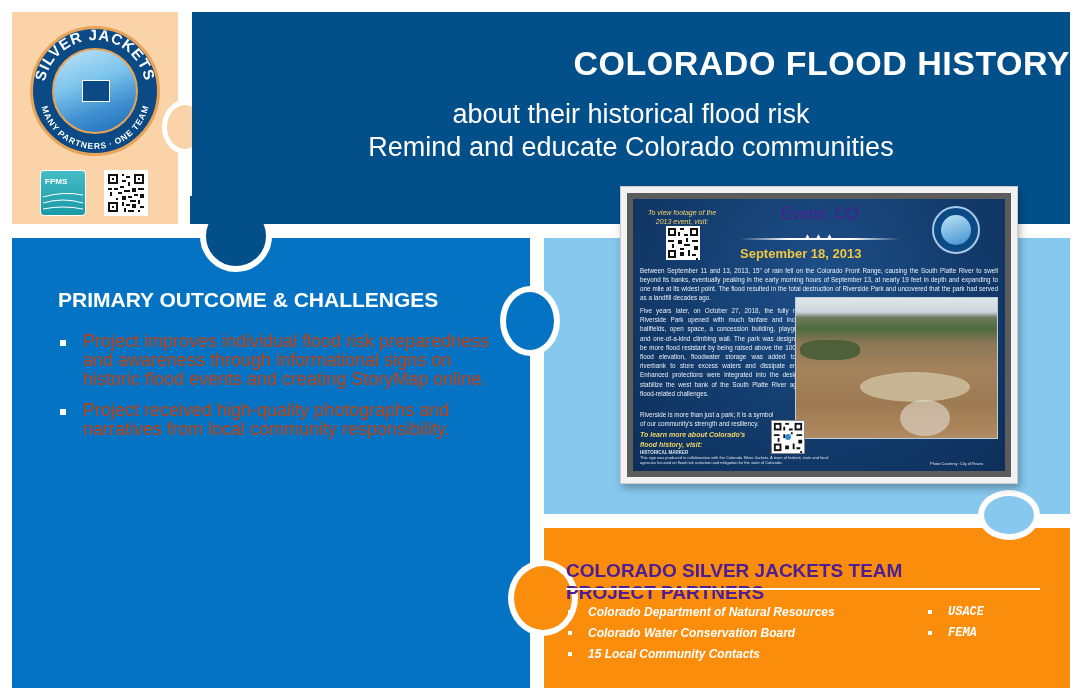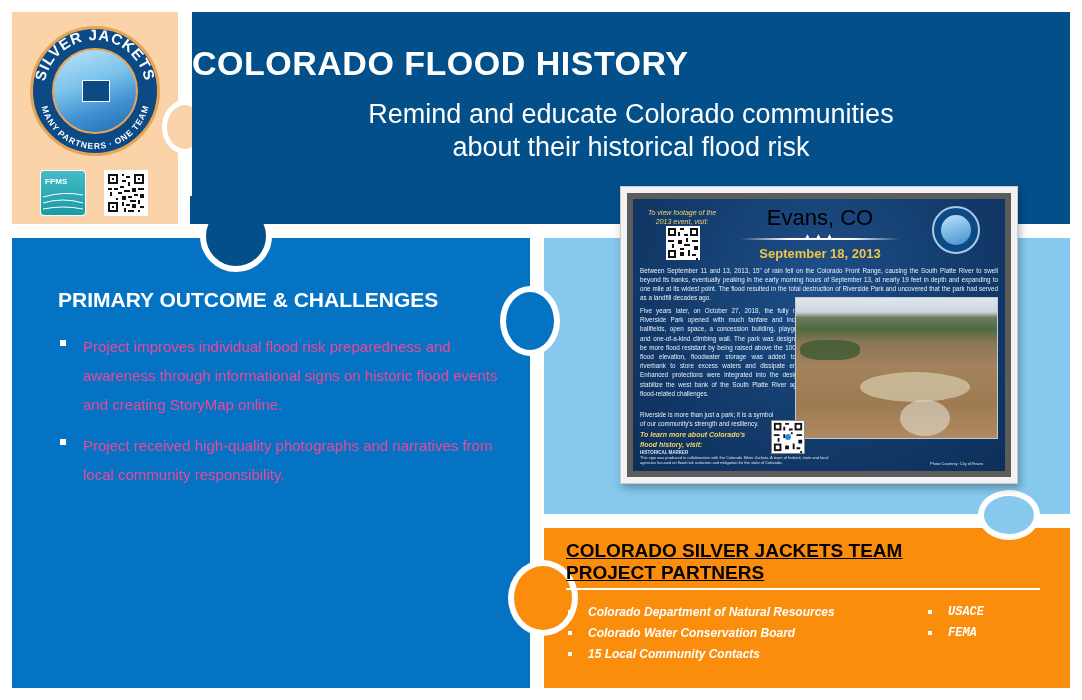--- a/index.html
+++ b/index.html
@@ -27,57 +27,57 @@
   .logo { left: 30px; top: 26px; width: 130px; height: 130px; border-radius: 50%; background: #0b4a85; border: 3px solid #e8a357; }
   .logo-inner { left: 52px; top: 48px; width: 86px; height: 86px; border-radius: 50%; background: linear-gradient(160deg,#bfe4f7 0%,#7bc3ec 40%,#3f8fd0 70%,#1d6cb6 100%); border: 2px solid #e8a357; }
   .logo-square { left: 82px; top: 80px; width: 28px; height: 22px; background: #0b4a85; border: 1px solid #fff; }
   .logo-text-top { left: 30px; top: 26px; width: 130px; height: 130px; }
 
   .fpms { left: 40px; top: 170px; width: 46px; height: 46px; background: linear-gradient(#45bcc6,#1a9aa6); border-radius: 4px; border: 1px solid #fff; }
   .fpms span { position: absolute; left: 4px; top: 6px; color: #fff; font-size: 8px; font-weight: bold; }
   .qr-main { left: 104px; top: 170px; width: 44px; height: 46px; background: #fff; border: 2px solid #fff; }
 
   
-  .title { left: 192px; top: 44px; width: 878px; text-align: left; color: #fff; font-weight: bold; font-size: 34px; letter-spacing: 0.5px; }
+  .title { left: 192px; top: 44px; width: 878px; text-align: right; color: #fff; font-weight: bold; font-size: 34px; letter-spacing: 0.5px; }
   .subtitle { left: 192px; top: 98px; width: 878px; text-align: center; color: #fff; font-size: 27px; line-height: 33px; }
 
   
   .sign-frame { left: 620px; top: 186px; width: 398px; height: 298px; background: #f2f2f2; border: 1px solid #ccc; box-shadow: 2px 4px 8px rgba(0,0,0,0.3); }
   .sign-border { left: 627px; top: 193px; width: 384px; height: 284px; background: #5c5c5c; }
   .sign { left: 633px; top: 199px; width: 372px; height: 272px; background: radial-gradient(ellipse at 50% 30%, #1e4f88 0%, #123a6a 60%, #0d2f5a 100%); overflow: hidden; }
   .sign-footage { left: 640px; top: 208px; width: 84px; text-align: center; color: #f1d36b; font-style: italic; font-size: 7px; line-height: 9px; }
   .sign-qr1 { left: 666px; top: 226px; width: 34px; height: 34px; background: #fff; }
-  .sign-city { left: 740px; top: 205px; width: 160px; text-align: center; color: #000000; font-size: 22px; }
+  .sign-city { left: 740px; top: 205px; width: 160px; text-align: center; color: #4c1d95; font-size: 16px; }
   .sign-rule { left: 740px; top: 238px; width: 160px; height: 2px; background: linear-gradient(90deg, transparent, #fff 30%, #fff 70%, transparent); }
   .sign-tri { left: 740px; top: 232px; width: 160px; text-align: center; color: #fff; font-size: 8px; letter-spacing: 3px; }
-  .sign-date { left: 740px; top: 246px; width: 160px; text-align: center; color: #f1c742; font-weight: bold; font-size: 13px; }
+  .sign-date { left: 740px; top: 246px; width: 160px; text-align: left; color: #f1c742; font-weight: bold; font-size: 13px; }
   .sign-logo { left: 932px; top: 206px; width: 48px; height: 48px; border-radius: 50%; background: #0b4a85; border: 2px solid #a9c9e8; }
   .sign-logo-in { left: 941px; top: 215px; width: 30px; height: 30px; border-radius: 50%; background: linear-gradient(160deg,#bfe4f7,#3f8fd0); }
   .sign-p1 { left: 640px; top: 266px; width: 358px; color: #e8eef6; font-size: 6.3px; line-height: 9px; text-align: justify; }
   .sign-p2 { left: 640px; top: 306px; width: 170px; color: #e8eef6; font-size: 6.3px; line-height: 9.2px; text-align: justify; }
   .sign-p3 { left: 640px; top: 410px; width: 138px; color: #e8eef6; font-size: 6.3px; line-height: 9px; }
   .sign-learn { left: 640px; top: 430px; width: 120px; color: #f1d36b; font-style: italic; font-weight: bold; font-size: 7px; line-height: 9.5px; }
   .sign-qr2 { left: 771px; top: 420px; width: 34px; height: 34px; background: #fff; border: 1px solid #888; }
   .sign-hm { left: 640px; top: 450px; width: 200px; color: #d9e2ec; font-size: 4px; line-height: 5px; }
   .sign-hm b { font-size: 4.5px; }
   .sign-credit { left: 930px; top: 461px; width: 70px; color: #d9e2ec; font-size: 4px; }
   .sign-photo { left: 795px; top: 297px; width: 203px; height: 142px; border: 1px solid #bcd; background:
       linear-gradient(180deg, #dfe6ea 0%, #cdd6dd 10%, #6f7a5e 14%, #4e6a3f 22%, #8b7656 32%, #a4835c 50%, #9d7a52 75%, #b08a60 100%); overflow: hidden; }
   .photo-island { left: 860px; top: 372px; width: 110px; height: 30px; border-radius: 50%; background: rgba(220,210,180,0.65); }
   .photo-spray { left: 900px; top: 400px; width: 50px; height: 36px; border-radius: 50%; background: rgba(235,230,220,0.55); }
   .photo-trees { left: 800px; top: 340px; width: 60px; height: 20px; border-radius: 40%; background: rgba(60,90,50,0.8); }
 
   
   .po-title { left: 58px; top: 288px; color: #fff; font-weight: bold; font-size: 21px; }
   .po-list { left: 58px; top: 332px; width: 440px; list-style: none; }
-  .po-list li { position: relative; padding-left: 25px; color: #ec4899; font-size: 15px; line-height: 29px; margin-bottom: 12px; }
+  .po-list li { position: relative; padding-left: 25px; color: #c2410c; font-size: 18px; line-height: 19px; margin-bottom: 12px; }
   .po-list li::before { content: ""; position: absolute; left: 2px; top: 8px; width: 6px; height: 6px; background: #fff; }
 
   
-  .pp-title { left: 566px; top: 540px; color: #000000; font-weight: bold; font-size: 19px; line-height: 22px; text-decoration: underline; }
+  .pp-title { left: 566px; top: 560px; color: #4c1d95; font-weight: bold; font-size: 19px; line-height: 22px; }
   .pp-rule { left: 566px; top: 588px; width: 474px; height: 2px; background: #fff; }
   .pp-col1 { left: 566px; top: 602px; width: 320px; list-style: none; }
   .pp-col2 { left: 926px; top: 602px; width: 120px; list-style: none; font-family: Liberation Mono, monospace; }
   .pp-col1 li, .pp-col2 li { position: relative; padding-left: 22px; color: #fff; font-weight: bold; font-style: italic; font-size: 12px; line-height: 21px; }
   .pp-col1 li::before, .pp-col2 li::before { content: ""; position: absolute; left: 2px; top: 8px; width: 4px; height: 4px; background: #fff; }
 
   svg { display: block; }
 </style>
 </head>
 <body>
@@ -132,22 +132,22 @@
       <rect x="16" y="3" width="1" height="1" fill="#111"></rect>
     <rect x="1" y="15" width="5" height="5" fill="#111"></rect>
       <rect x="2" y="16" width="3" height="3" fill="#fff"></rect>
       <rect x="3" y="17" width="1" height="1" fill="#111"></rect>
     <path fill="#111" d="M8 1h1v1H8zM10 2h2v1h-2zM8 4h2v1H8zM11 5h1v2h-1zM7 7h2v1H7zM1 8h2v1H1zM4 8h2v1H4zM9 9h3v1H9zM13 8h2v2h-2zM16 8h3v1h-3zM2 10h1v2H2zM6 10h2v1H6zM14 11h2v1h-2zM17 11h2v2h-2zM8 12h2v2H8zM11 12h2v1h-2zM5 13h1v1H5zM12 14h3v1h-3zM16 14h1v2h-1zM8 15h1v2H8zM10 16h2v1h-2zM13 16h2v2h-2zM17 17h2v1h-2zM9 18h1v2H9zM11 19h3v1h-3zM16 19h1v1h-1z"></path>
   </svg>
 </div>
 
 <div class="abs title">COLORADO FLOOD HISTORY</div>
 <div class="abs subtitle">
+  <div>about their historical flood risk</div>
   <div>Remind and educate Colorado communities</div>
-  <div>about their historical flood risk</div>
 </div>
 
 <div class="abs sign-frame"></div>
 <div class="abs sign-border"></div>
 <div class="abs sign"></div>
 <div class="abs sign-footage">To view footage of the 2013 event, visit:</div>
 <div class="abs sign-qr1">
   <svg width="34" height="34" viewBox="0 0 17 17">
     <rect width="17" height="17" fill="#fff"></rect>
     <rect x="1" y="1" width="4" height="4" fill="#111"></rect>

